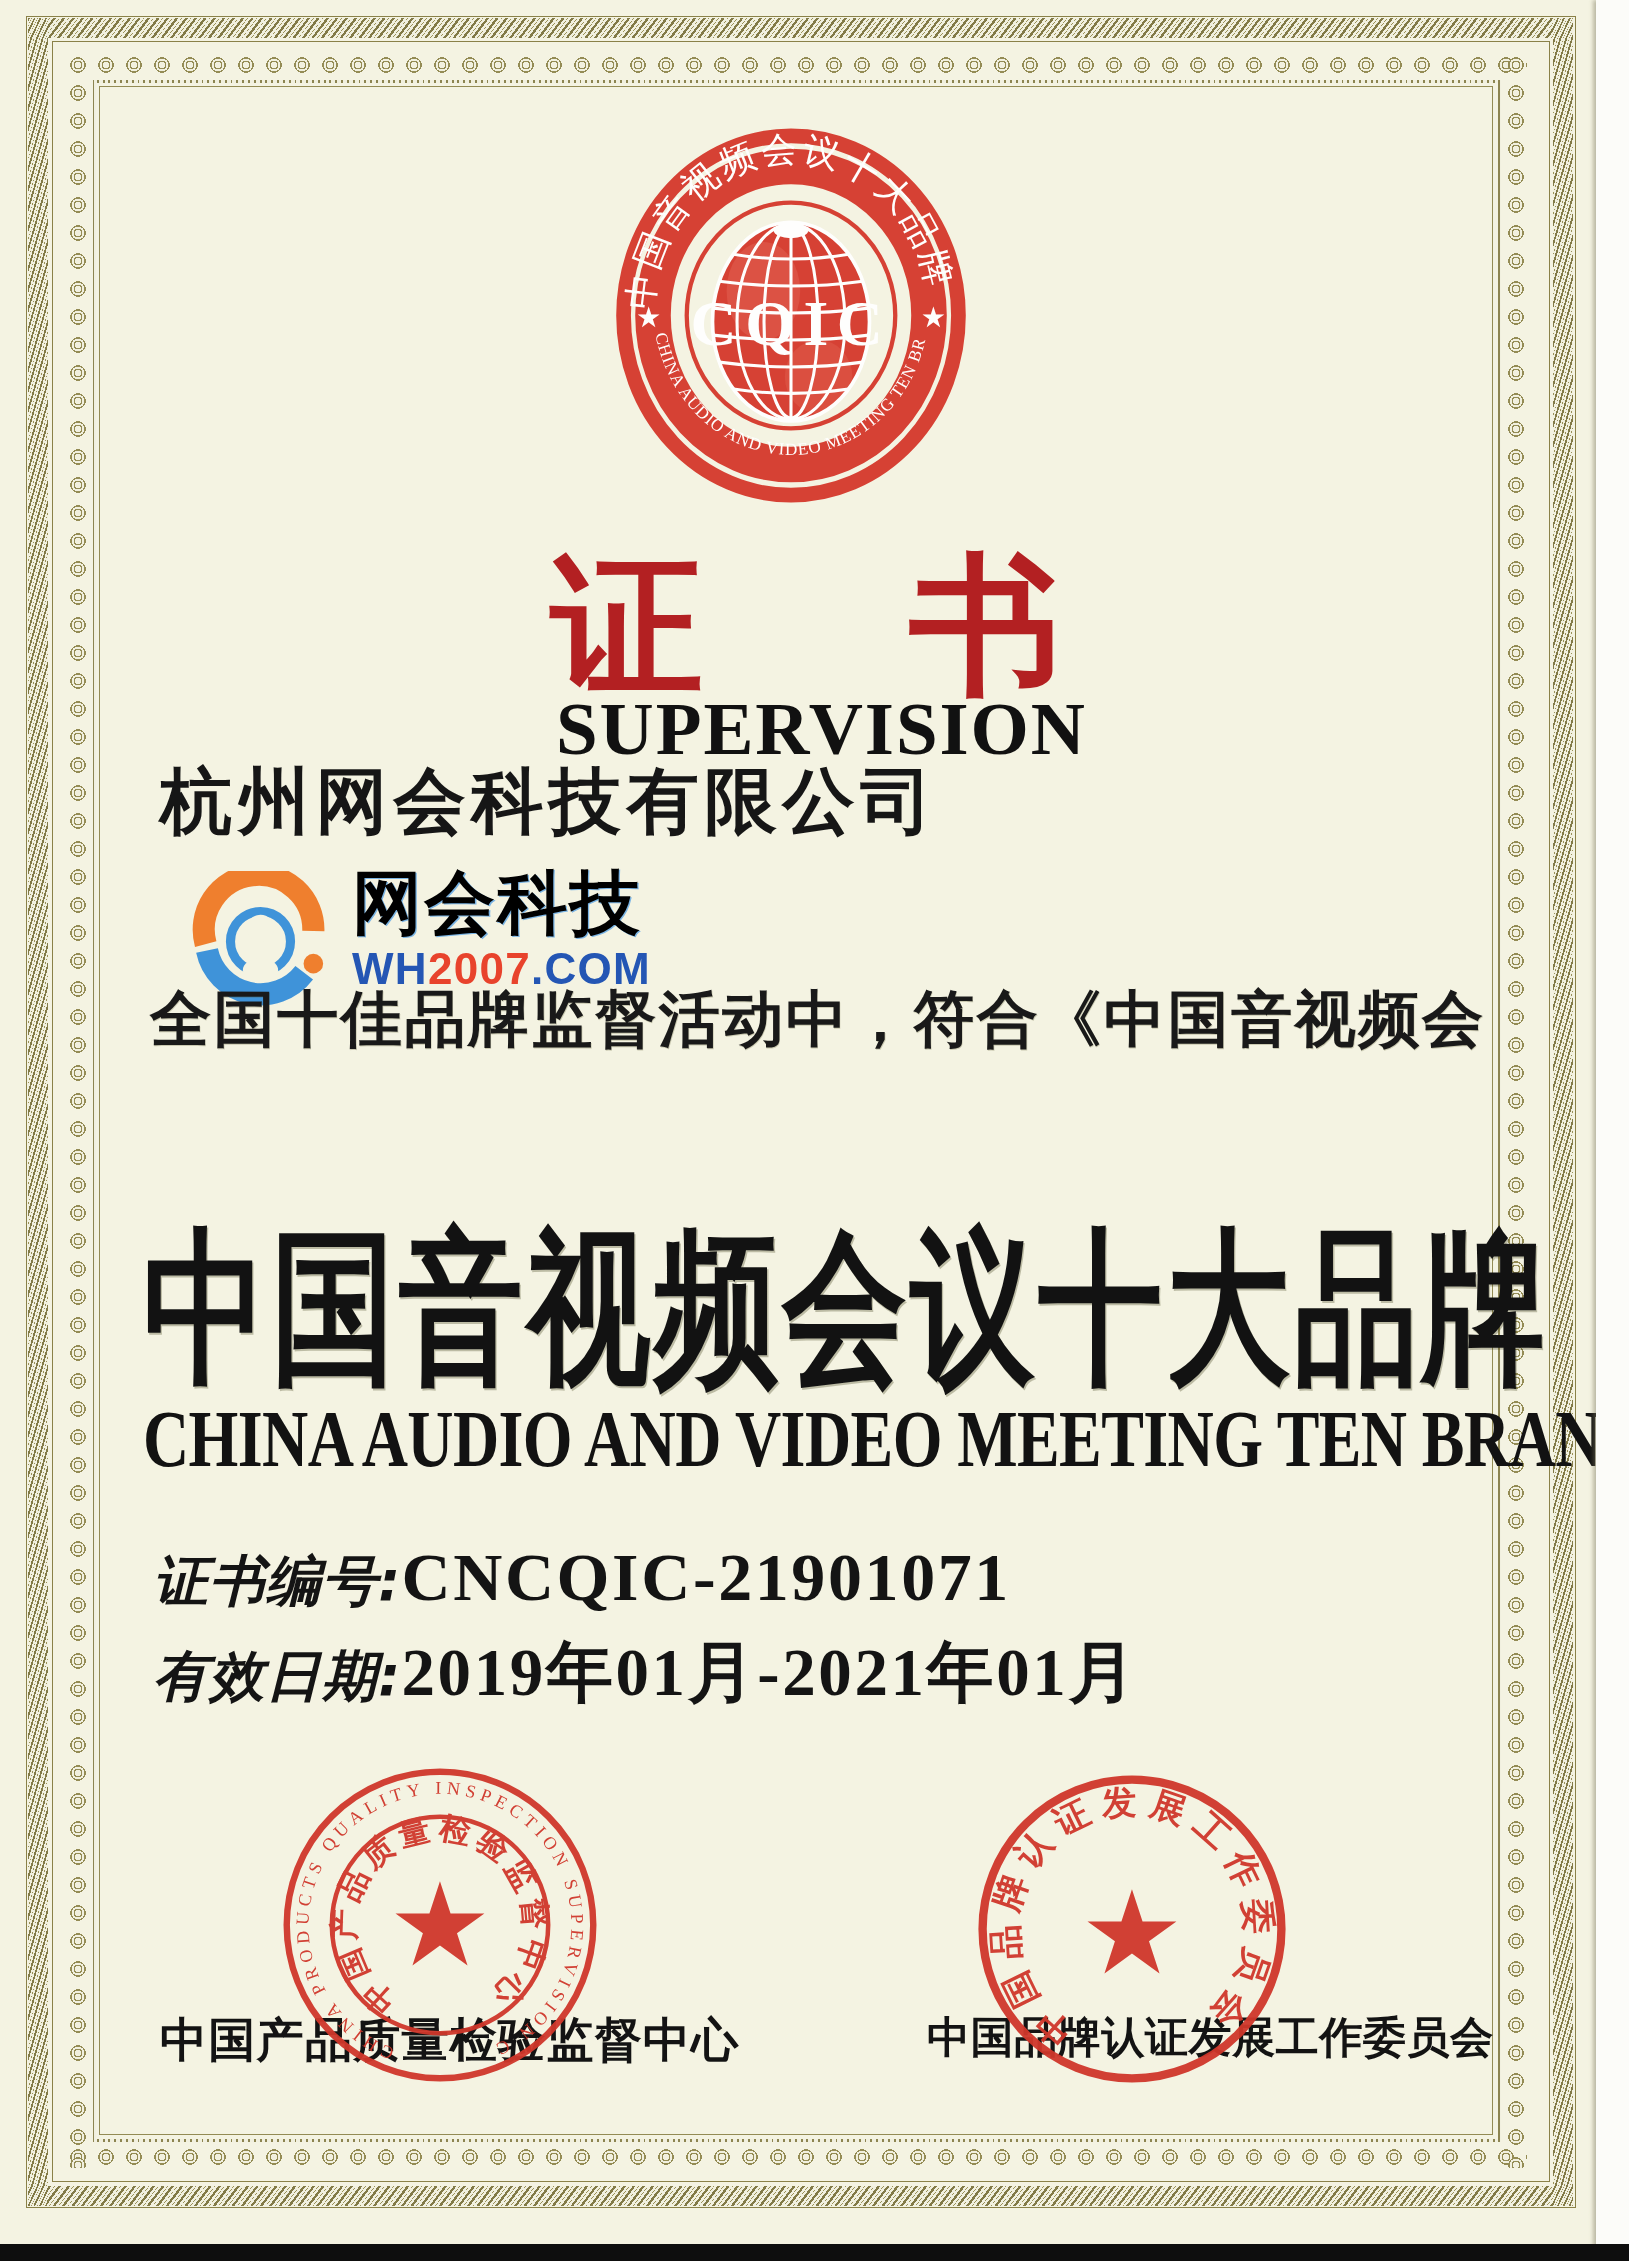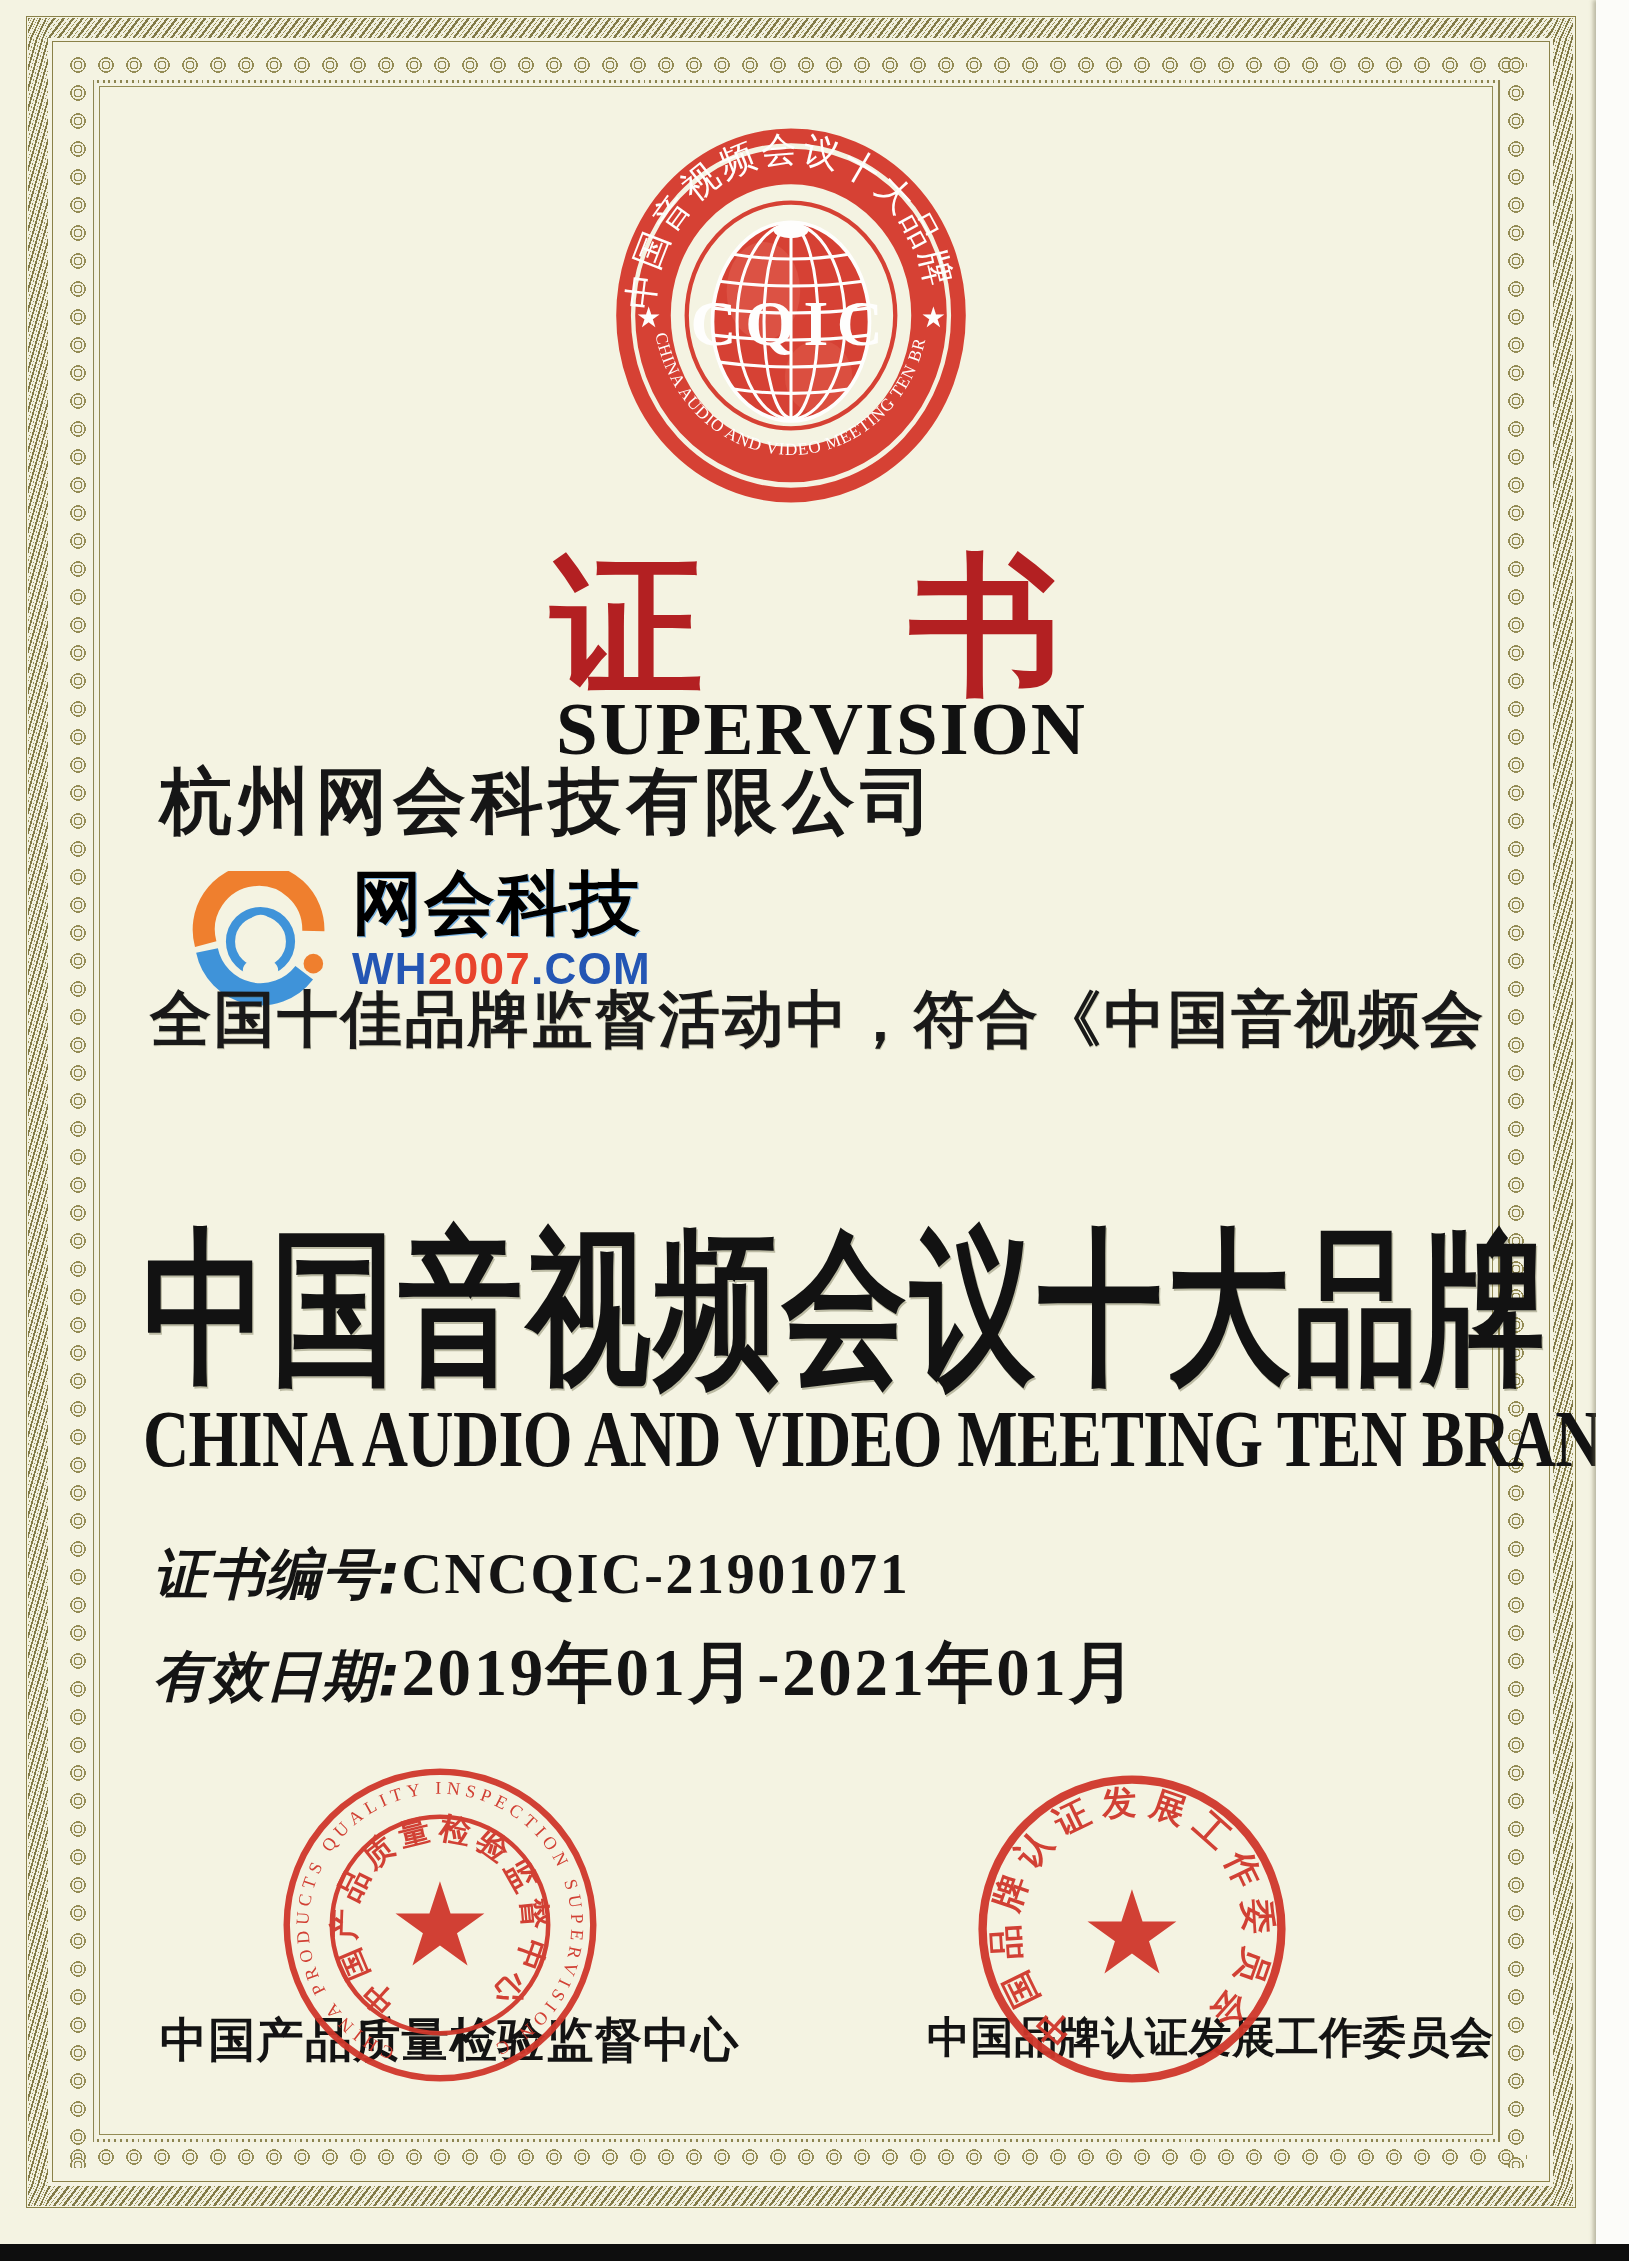--- a/index.html
+++ b/index.html
@@ -47,21 +47,21 @@
   .line2{left:150px;top:983px;}
   .line3{left:150px;top:1082px;}
   .award-cn{left:143px;top:1224px;font-size:124px;line-height:1;font-weight:900;color:#121212;
             letter-spacing:3.9px;transform:scaleY(1.35);transform-origin:left top;white-space:nowrap;
             font-family:"DejaVu Serif","Liberation Serif",serif;text-shadow:1.3px 1.3px 0 rgba(60,60,20,.3);}
   .award-en{left:143px;top:1400px;font-size:64px;line-height:1;font-weight:bold;color:#121212;
             font-family:"Liberation Serif","DejaVu Serif",serif;letter-spacing:-0.6px;
             transform:scaleY(1.25);transform-origin:left top;white-space:nowrap;}
   .detail{color:#141414;white-space:nowrap;}
   .detail .lbl{font-size:55px;font-weight:bold;letter-spacing:1.3px;font-style:italic;}
-  .detail .val{font-size:56px;font-weight:bold;font-family:"Liberation Serif","DejaVu Serif",serif;letter-spacing:2.6px;}
+  .detail .val{font-size:68px;font-weight:bold;font-family:"Liberation Serif","DejaVu Serif",serif;letter-spacing:2.6px;}
   .detail1{left:153px;top:1538px;}
   .detail2{left:153px;top:1627px;}
   .detail2 .val{font-size:67px;}
   .org{font-weight:bold;color:#131313;white-space:nowrap;}
   .org-left{left:160px;top:2009px;font-size:47px;letter-spacing:1.3px;}
   .org-right{left:927px;top:2009px;font-size:43px;letter-spacing:0.6px;}
   .stamp{opacity:.95;}
   svg text{font-family:"DejaVu Sans",sans-serif;}
   svg .lat{font-family:"Liberation Serif","DejaVu Serif",serif;}
 </style>

